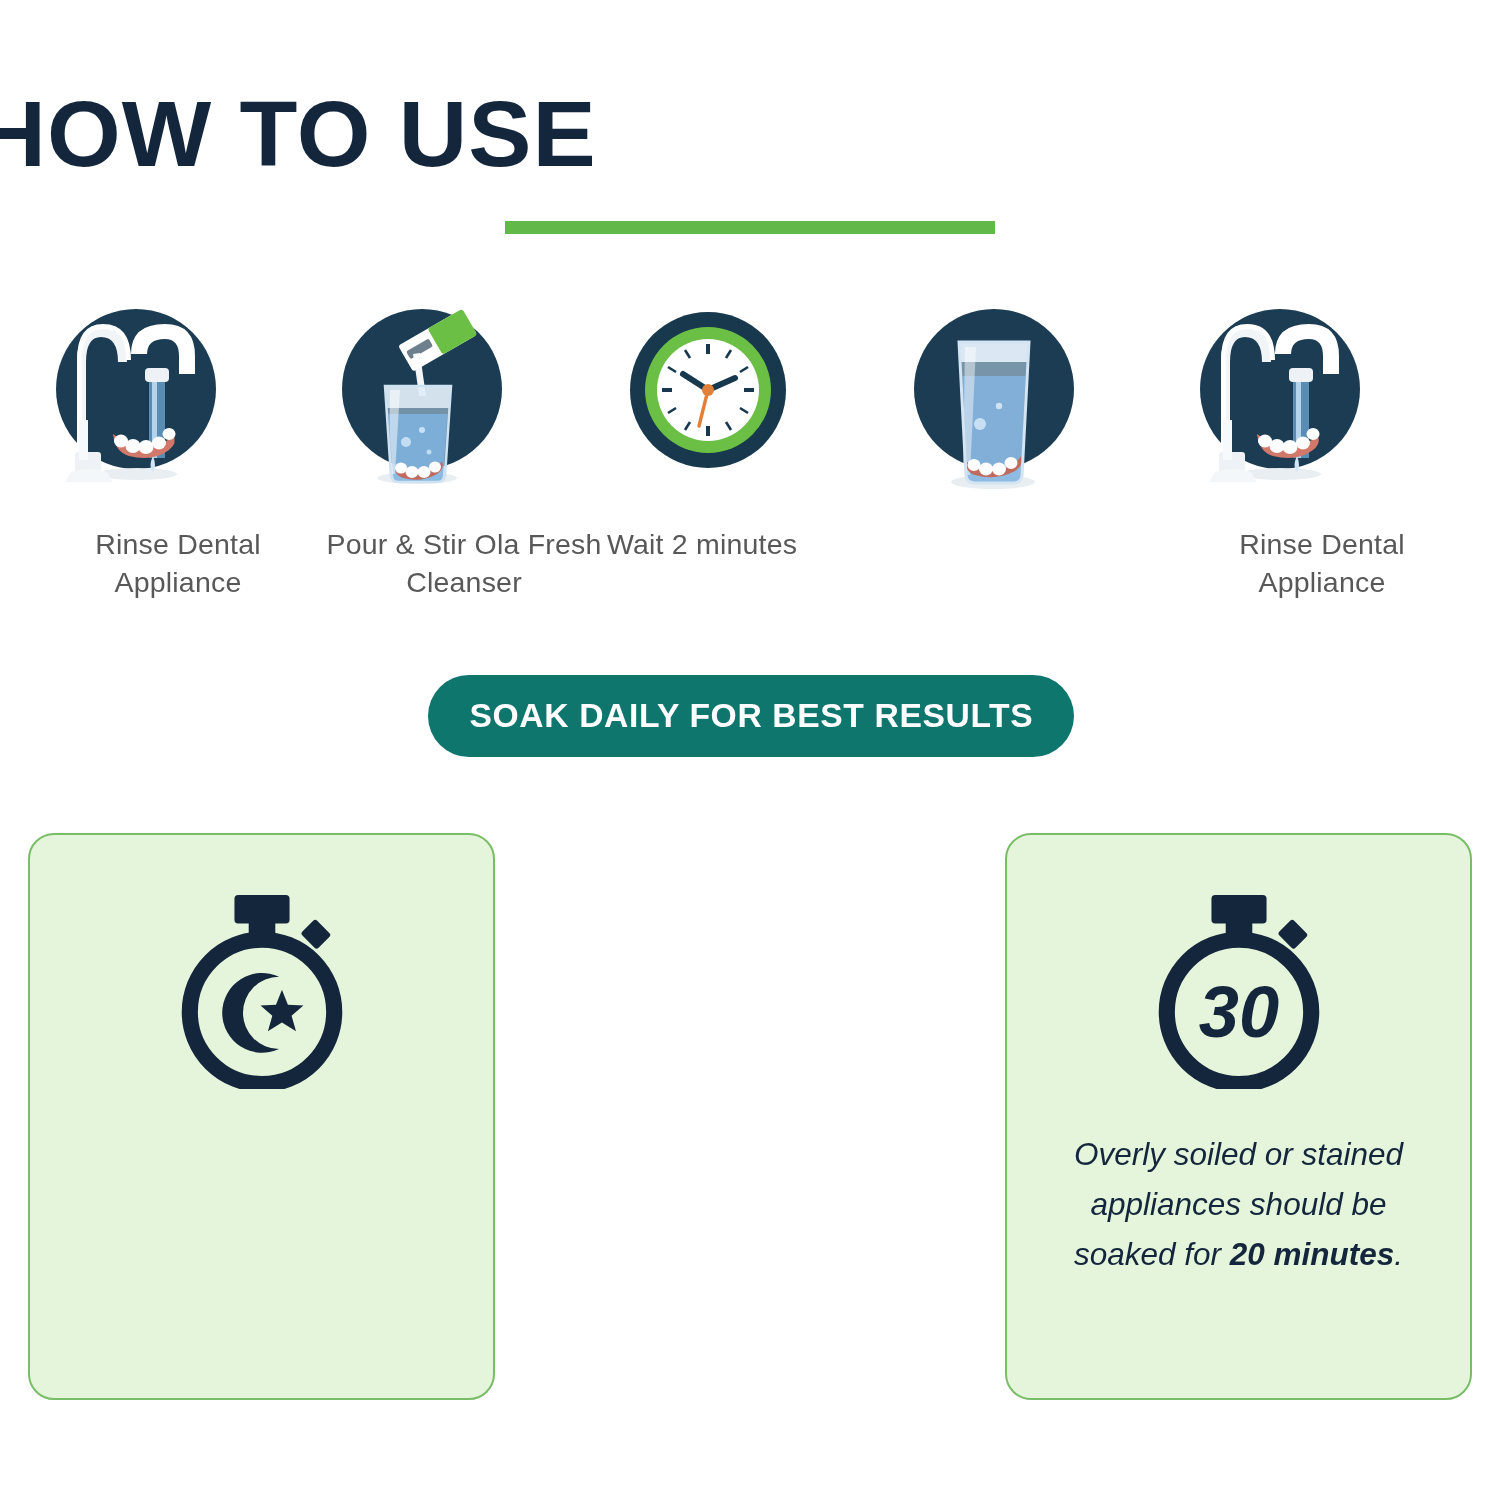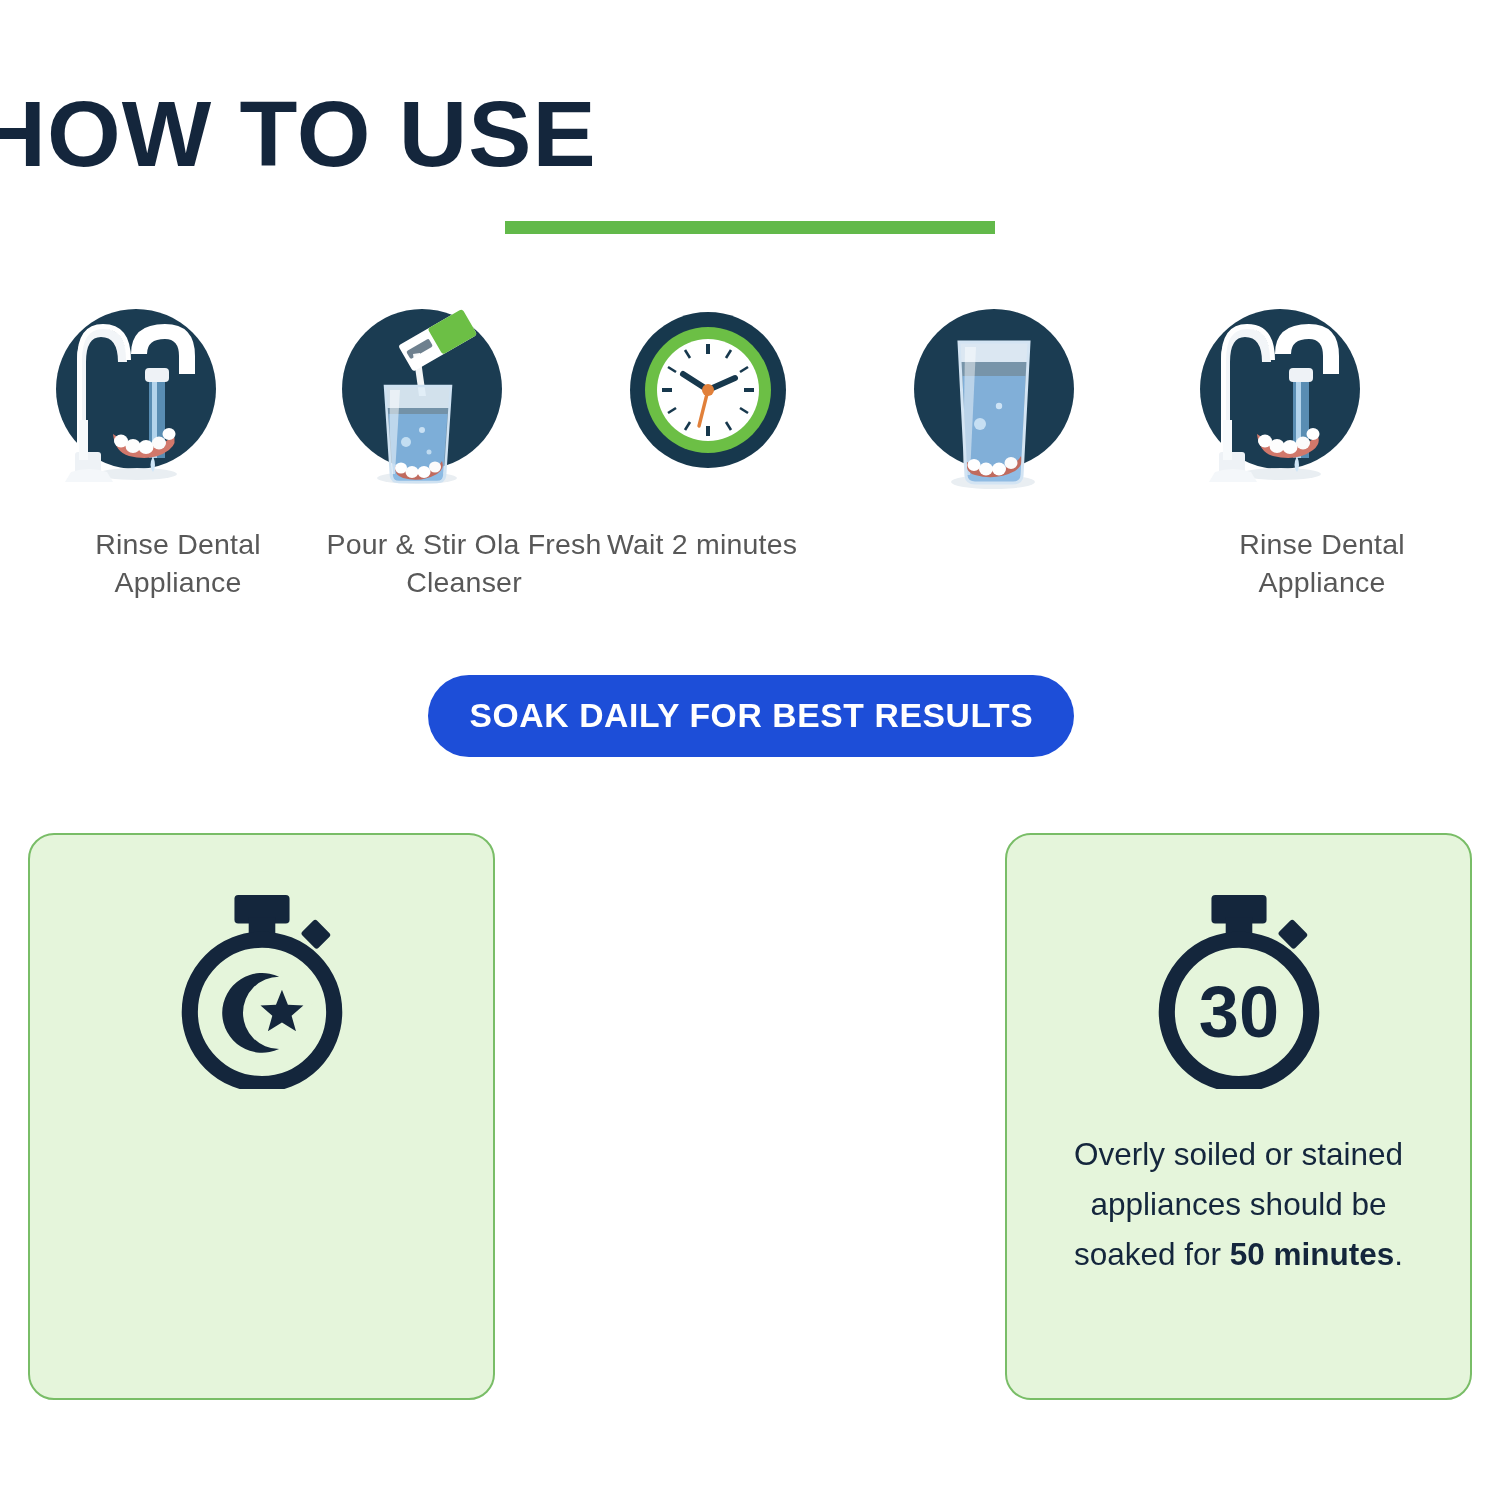--- a/index.html
+++ b/index.html
@@ -81,21 +81,21 @@
   
   .faucet-svg, .glass-svg, .clock-svg { position: absolute; left: 0; top: 0; }
 
   
   .pill {
     position: absolute;
     top: 675px;
     left: 428px;
     width: 646px;
     height: 82px;
-    background: #1d4ed8;
+    background: #0f766e;
     border-radius: 41px;
     display: flex;
     align-items: center;
     justify-content: center;
   }
   .pill-label {
     color: #ffffff;
     font-size: 33px;
     font-weight: 700;
     letter-spacing: 0.6px;
@@ -116,20 +116,21 @@
     width: 467px;
     height: 567px;
     box-sizing: border-box;
     background: #e5f5db;
     border: 2px solid #79bd67;
     border-radius: 26px;
     display: flex;
     flex-direction: column;
     align-items: center;
     padding-top: 58px;
+    font-style: italic;
   }
   .card-icon {
     width: 190px;
     height: 196px;
   }
   .card-text {
     margin-top: 40px;
     width: 400px;
     text-align: center;
     font-size: 31.5px;
@@ -306,17 +307,17 @@
   <div class="card">
     <svg class="card-icon" viewBox="0 0 200 206">
       <rect x="71" y="2" width="58" height="30" rx="4" fill="#14263c"></rect>
       <rect x="86" y="26" width="28" height="22" fill="#14263c"></rect>
       <g transform="rotate(45 156 44)">
         <rect x="144" y="32" width="24" height="22" rx="3" fill="#14263c"></rect>
       </g>
       <circle cx="100" cy="125" r="76" fill="none" stroke="#14263c" stroke-width="17"></circle>
       <text x="100" y="151" text-anchor="middle" font-family="'Liberation Sans', sans-serif" font-size="76" font-weight="700" fill="#14263c">30</text>
     </svg>
-    <div class="card-text"><span>Overly soiled or stained appliances should be soaked for </span><b>50 minutes</b><span>.</span></div>
+    <div class="card-text"><span>Overly soiled or stained appliances should be soaked for </span><b>20 minutes</b><span>.</span></div>
   </div>
 
 
 </div>
 
 </body></html>

